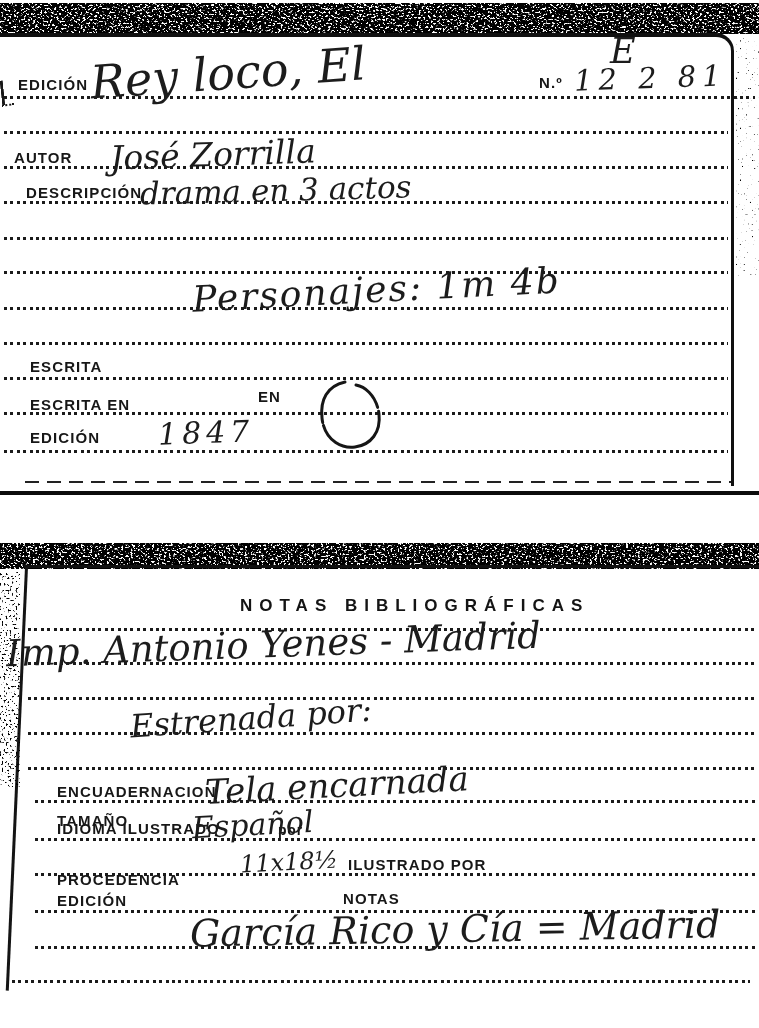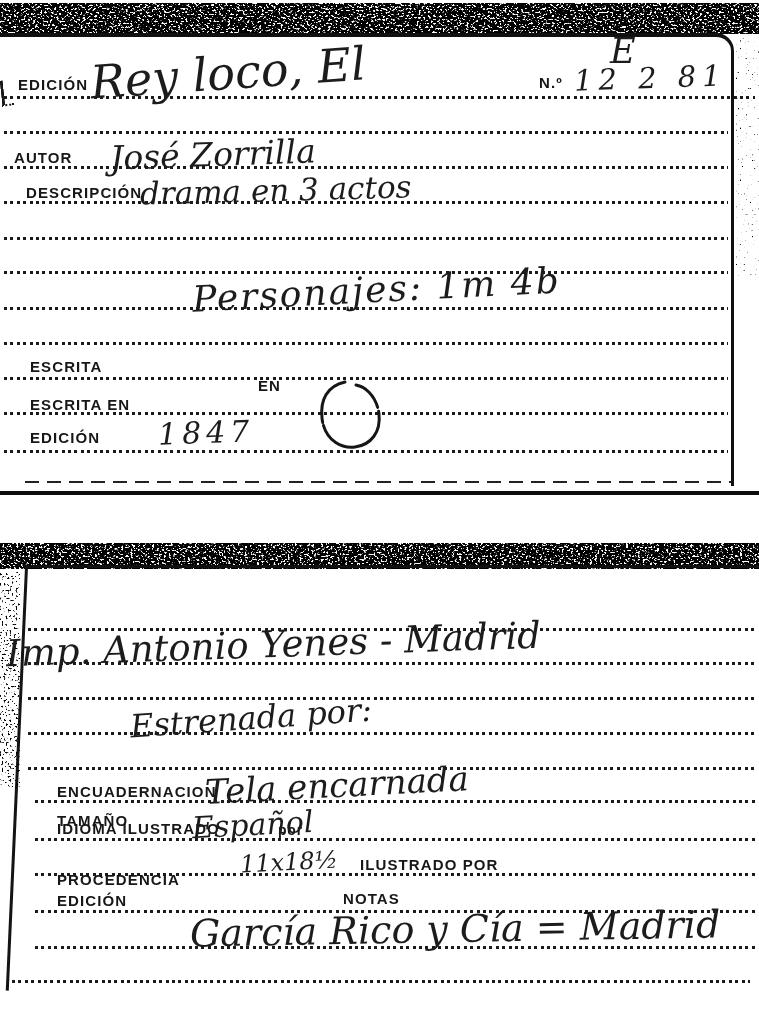--- a/index.html
+++ b/index.html
@@ -64,21 +64,21 @@
   <div class="dl" style="left:4px;top:450px;width:724px"></div>
   <div class="dashl" style="left:25px;top:481px;width:706px"></div>
   <div class="solidl" style="left:0;top:491px;width:759px"></div>
 
   <span class="lbl" style="left:18px;top:76px">EDICIÓN</span>
   <span class="lbl" style="left:539px;top:74px">N.º</span>
   <span class="lbl" style="left:14px;top:149px">AUTOR</span>
   <span class="lbl" style="left:26px;top:184px">DESCRIPCIÓN</span>
   <span class="lbl" style="left:30px;top:358px">ESCRITA</span>
   <span class="lbl" style="left:30px;top:396px">ESCRITA EN</span>
-  <span class="lbl" style="left:258px;top:377px">EN</span>
+  <span class="lbl" style="left:258px;top:388px">EN</span>
   <span class="lbl" style="left:30px;top:429px">EDICIÓN</span>
 
   <span class="hw" style="left:90px;top:50px;font-size:46px;transform:rotate(-4deg)">Rey loco, El</span>
   <span class="hw" style="left:610px;top:34px;font-size:35px">E</span>
   <span class="hw" style="left:574px;top:64px;font-size:29px;letter-spacing:6px;transform:rotate(-2deg)">12 2 81</span>
   <span class="hw" style="left:110px;top:138px;font-size:33px;transform:rotate(-2deg)">José Zorrilla</span>
   <span class="hw" style="left:140px;top:175px;font-size:31px;transform:rotate(-1.5deg)">drama en 3 actos</span>
   <span class="hw" style="left:192px;top:272px;font-size:36px;letter-spacing:2px;transform:rotate(-3deg)">Personajes: 1m 4b</span>
   <span class="hw" style="left:158px;top:418px;font-size:30px;letter-spacing:5px;transform:rotate(-2deg)">1847</span>
 
@@ -98,38 +98,39 @@
   <div id="card2-leftline"></div>
 
   <svg class="noise" style="left:0;top:572px" width="20" height="215">
     <filter id="nzC" x="0" y="0" width="100%" height="100%">
       <feTurbulence type="fractalNoise" baseFrequency="0.5" numOctaves="2" seed="3"></feTurbulence>
       <feColorMatrix type="matrix" values="0 0 0 0 0  0 0 0 0 0  0 0 0 0 0  10 0 0 0 -6"></feColorMatrix>
     </filter>
     <rect width="20" height="215" filter="url(#nzC)"></rect>
   </svg>
 
+  <span id="section-title">NOTAS BIBLIOGRÁFICAS</span>
 
   <div class="dl" style="left:28px;top:628px;width:727px"></div>
   <div class="dl" style="left:28px;top:662px;width:727px"></div>
   <div class="dl" style="left:28px;top:697px;width:727px"></div>
   <div class="dl" style="left:28px;top:732px;width:727px"></div>
   <div class="dl" style="left:28px;top:767px;width:727px"></div>
   <div class="dl" style="left:35px;top:800px;width:720px"></div>
   <div class="dl" style="left:35px;top:838px;width:720px"></div>
   <div class="dl" style="left:35px;top:873px;width:720px"></div>
   <div class="dl" style="left:35px;top:910px;width:720px"></div>
   <div class="dl" style="left:35px;top:946px;width:720px"></div>
   <div class="dl" style="left:12px;top:980px;width:738px"></div>
 
   <span class="lbl" style="left:57px;top:783px">ENCUADERNACION</span>
   <span class="lbl" style="left:57px;top:820px">IDIOMA ILUSTRADO</span>
   <span class="lbl lbl-sm" style="left:278px;top:822px">por</span>
   <span class="lbl" style="left:57px;top:812px">TAMAÑO</span>
-  <span class="lbl" style="left:360px;top:856px">ILUSTRADO POR</span>
+  <span class="lbl" style="left:348px;top:856px">ILUSTRADO POR</span>
   <span class="lbl" style="left:57px;top:892px">EDICIÓN</span>
   <span class="lbl" style="left:343px;top:890px">NOTAS</span>
   <span class="lbl" style="left:57px;top:871px">PROCEDENCIA</span>
 
   <span class="hw" style="left:6px;top:626px;font-size:37px;transform:rotate(-2deg)">Imp. Antonio Yenes - Madrid</span>
   <span class="hw" style="left:130px;top:702px;font-size:32px;transform:rotate(-4deg)">Estrenada por:</span>
   <span class="hw" style="left:205px;top:768px;font-size:34px;transform:rotate(-3deg)">Tela encarnada</span>
   <span class="hw" style="left:192px;top:810px;font-size:30px;transform:rotate(-3deg)">Español</span>
   <span class="hw" style="left:240px;top:850px;font-size:24px;transform:rotate(-3deg)">11x18½</span>
   <span class="hw" style="left:190px;top:910px;font-size:38px;transform:rotate(-1deg)">García Rico y Cía = Madrid</span>

